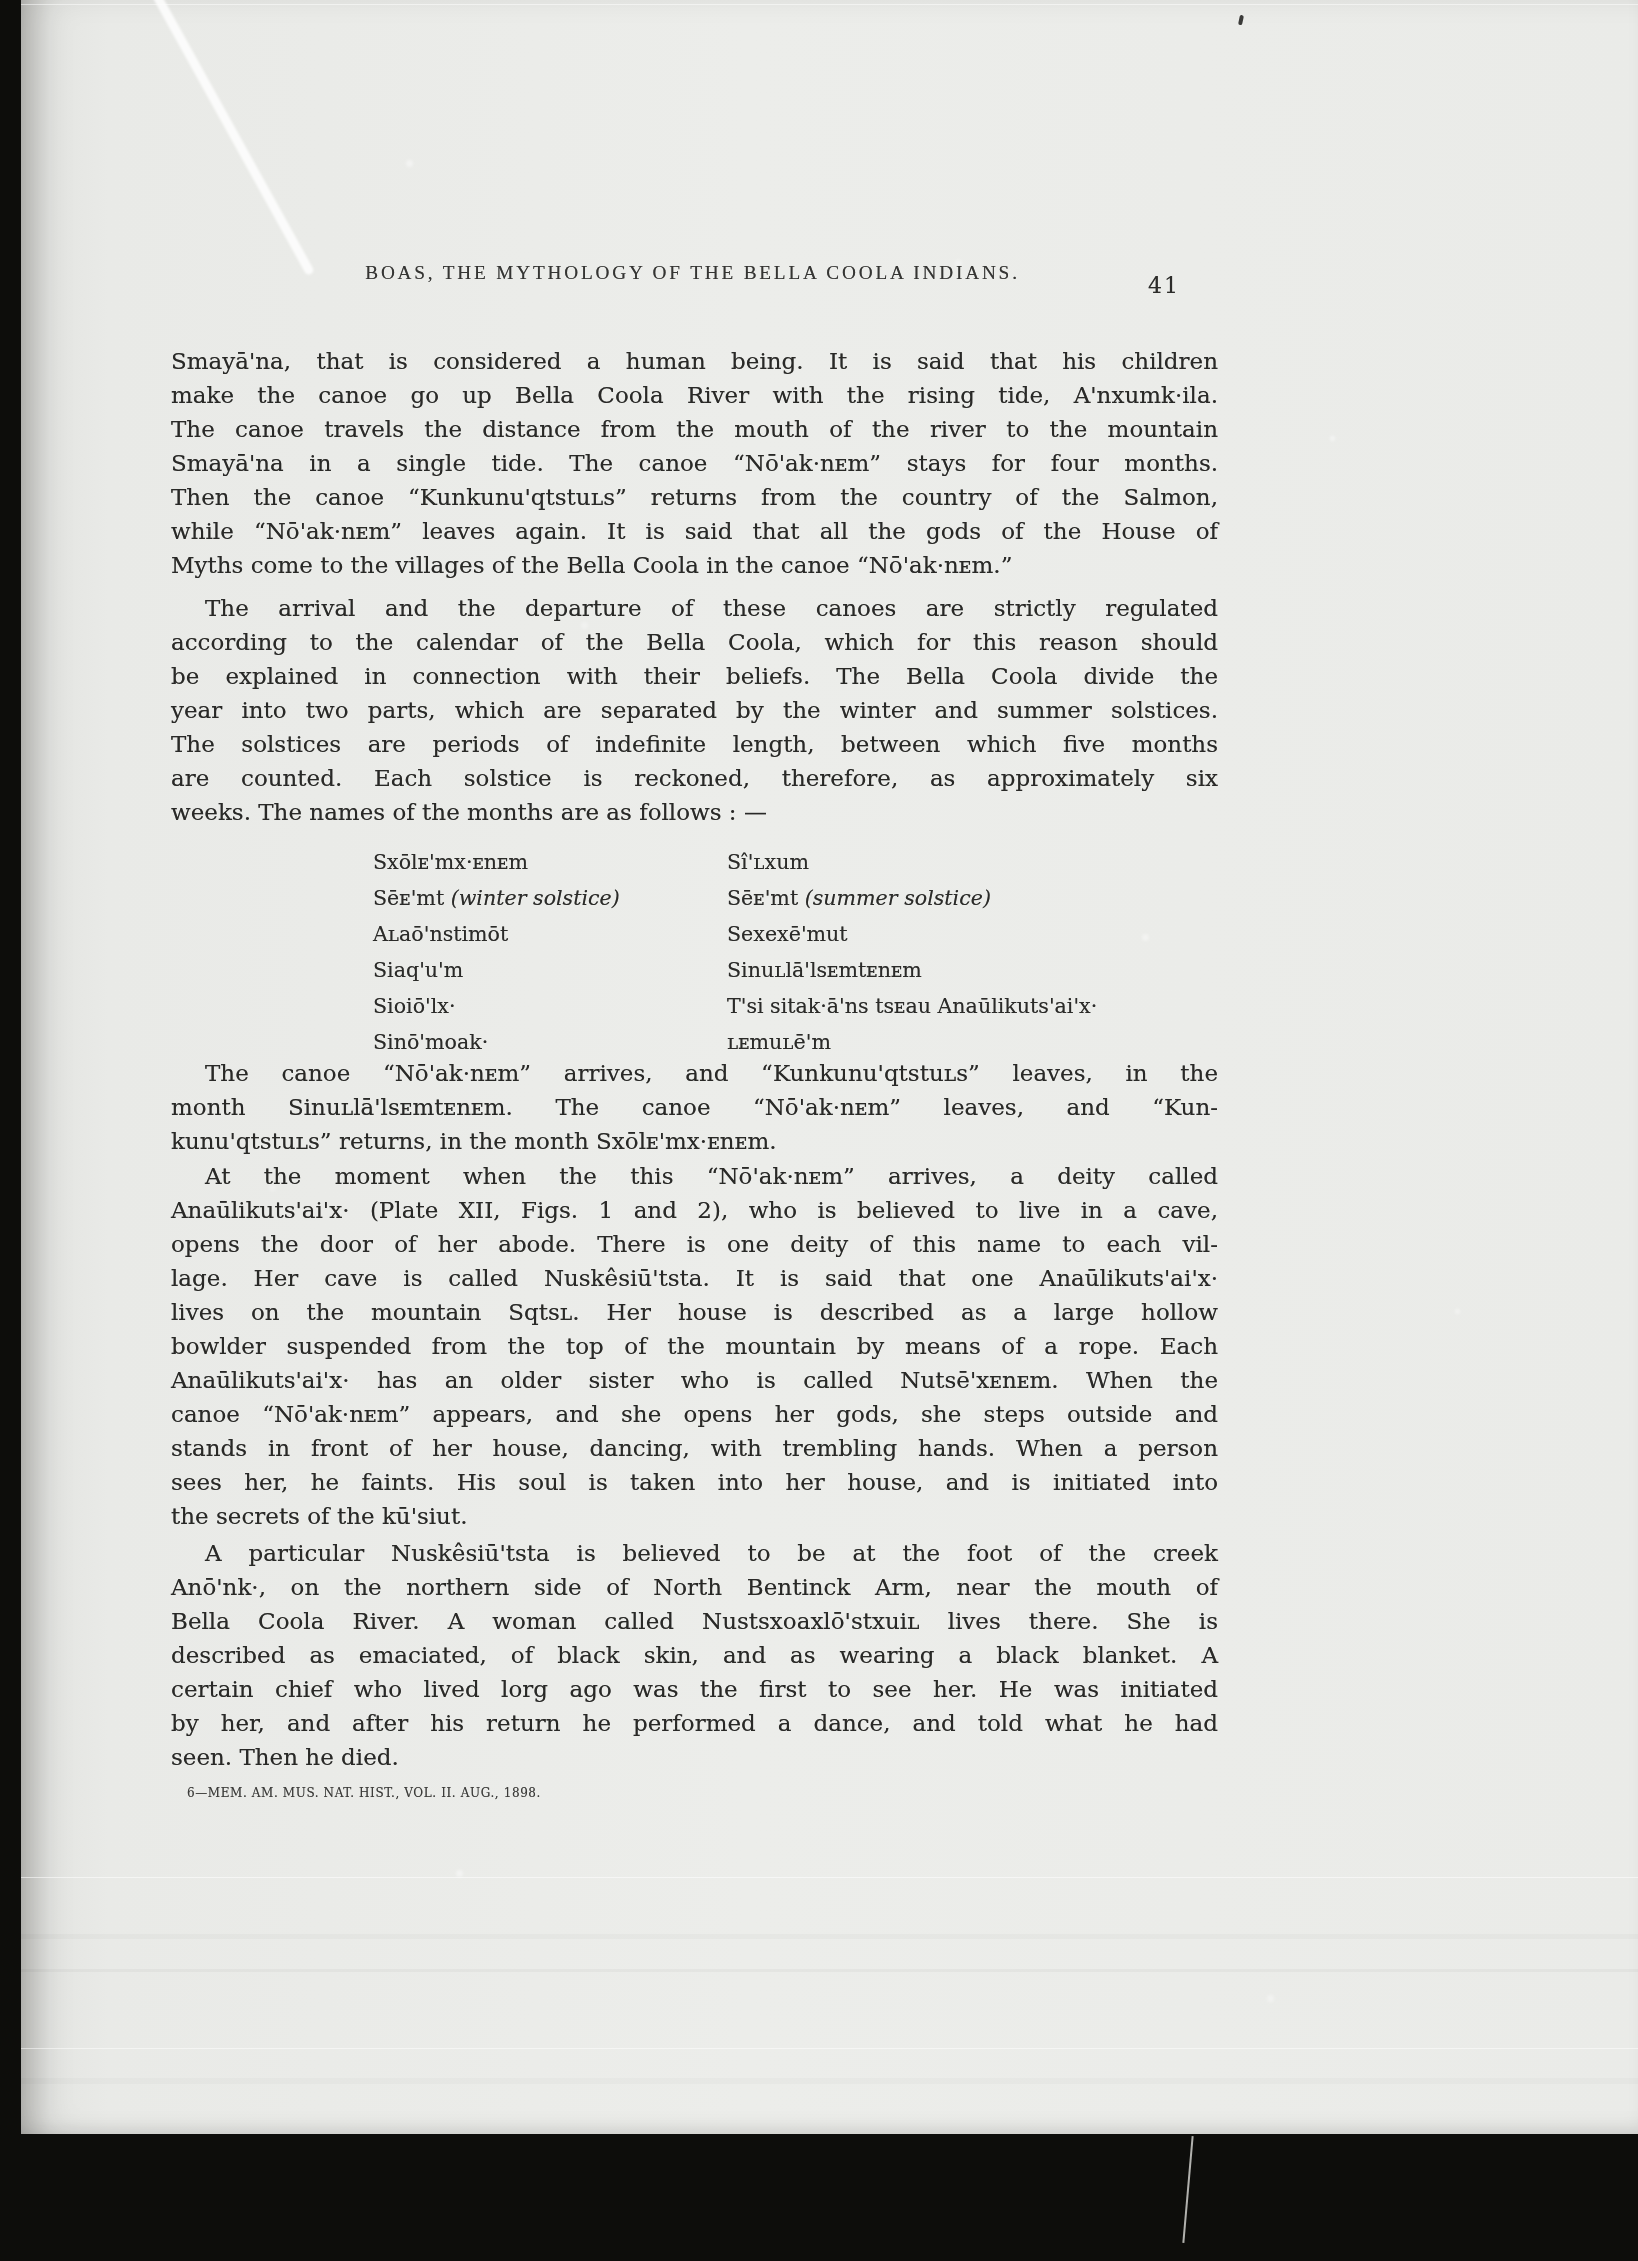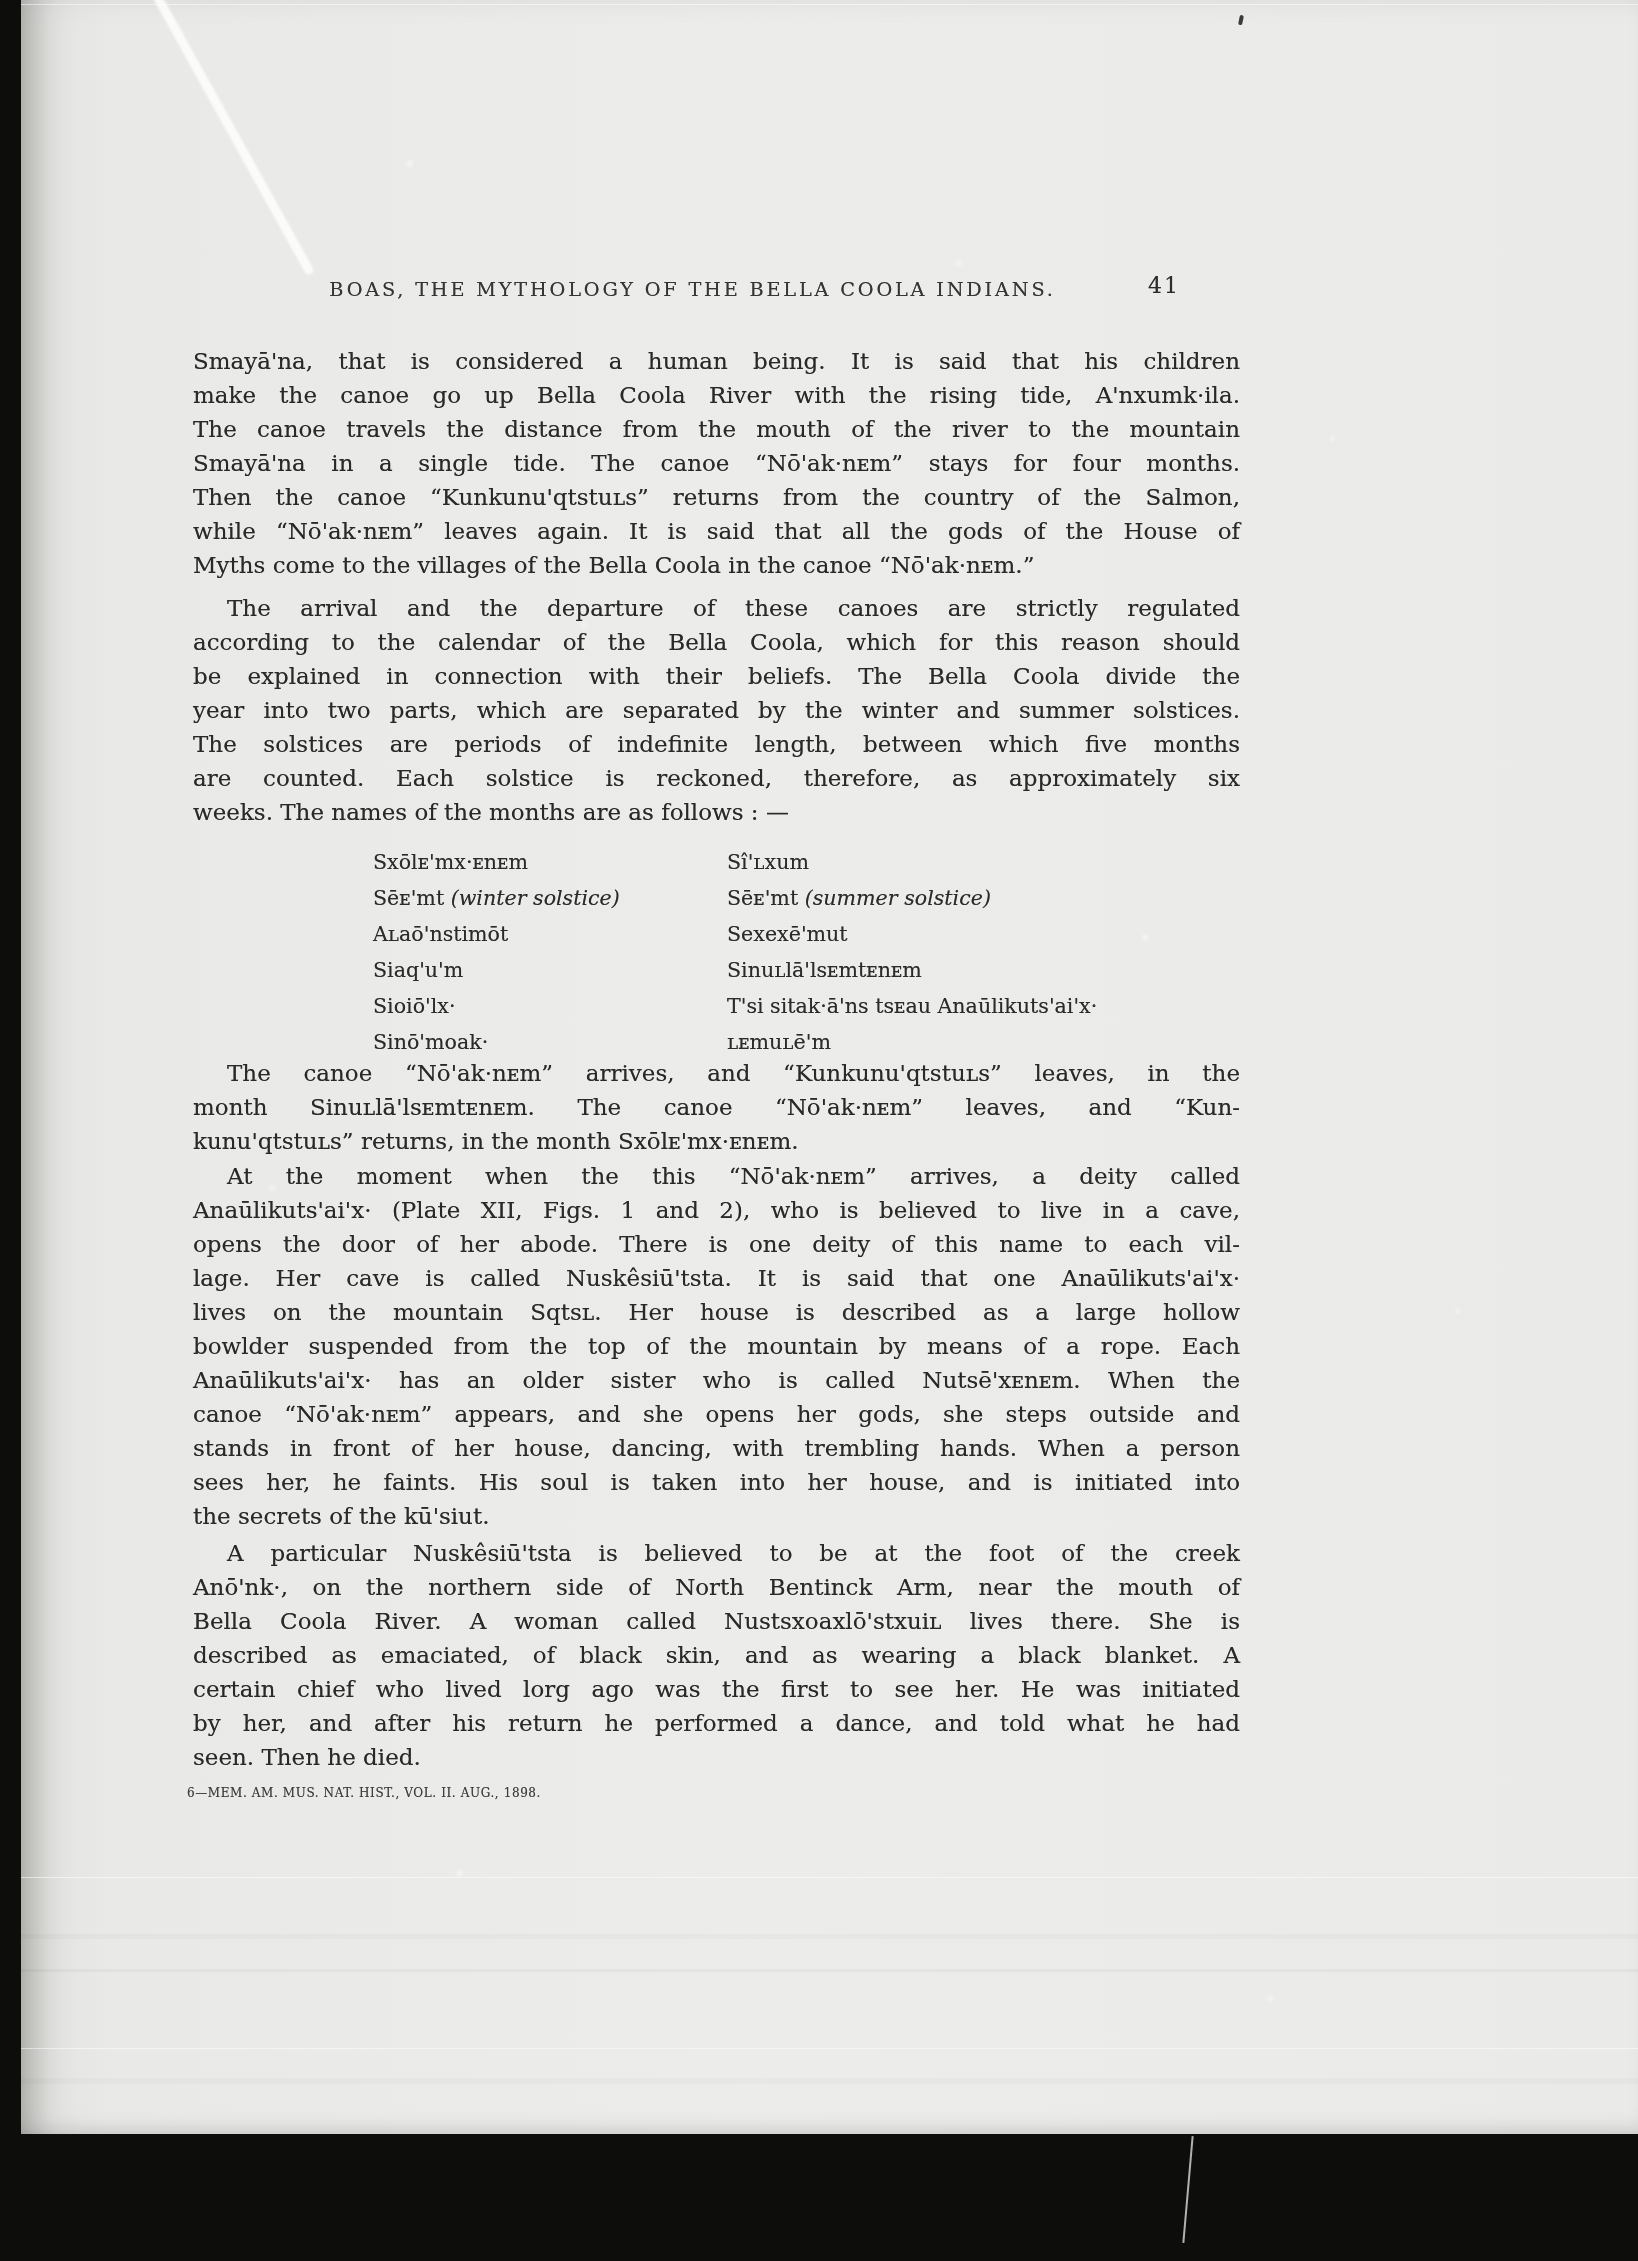--- a/index.html
+++ b/index.html
@@ -46,32 +46,33 @@
   .sl1{top:1877px;height:1.2px;background:rgba(255,255,255,.55);}
   .sl2{top:1934px;height:5px;background:rgba(0,0,0,.025);}
   .sl3{top:1969px;height:2.5px;background:rgba(0,0,0,.03);}
   .sl4{top:2048px;height:1.2px;background:rgba(255,255,255,.5);}
   .sl5{top:2078px;height:6.2px;background:rgba(0,0,0,.02);}
   .band-scratch{
     position:absolute;left:1187px;top:2136px;width:1.9px;height:107px;
     background:#cfcfcb;transform:rotate(5deg);opacity:.85;
   }
   .runhead{
-    position:absolute;left:185px;top:278px;width:973px;
+    position:absolute;left:185px;top:262px;width:973px;
     text-align:center;font-size:19.3px;letter-spacing:2.8px;
     color:#353533;white-space:nowrap;
     text-shadow:0 0 0.6px rgba(50,50,48,.55);
+    font-family:Liberation Serif, serif;
   }
   .pagenum{
     position:absolute;left:1127px;top:273px;
     font-size:22px;letter-spacing:1.9px;color:#2c2c2a;
     text-shadow:0 0 0.6px rgba(50,50,48,.55);
   }
   .para{
-    position:absolute;left:172px;width:1047px;
+    position:absolute;left:150px;width:1047px;
     font-size:23px;line-height:34px;color:#29292
 7;
   }
   .para{color:#292927;text-shadow:0 0 0.6px rgba(45,45,43,.5);}
   .p0{top:344px;} .p1{top:591px;} .p2{top:1056px;} .p3{top:1159px;} .p4{top:1536px;}
   .line{text-align:justify;text-align-last:justify;white-space:normal;}
   .line.last{text-align-last:left;}
   .para.indent .line:first-child{text-indent:34px;}
   .month-list{
     position:absolute;left:352px;top:844px;width:973px;

